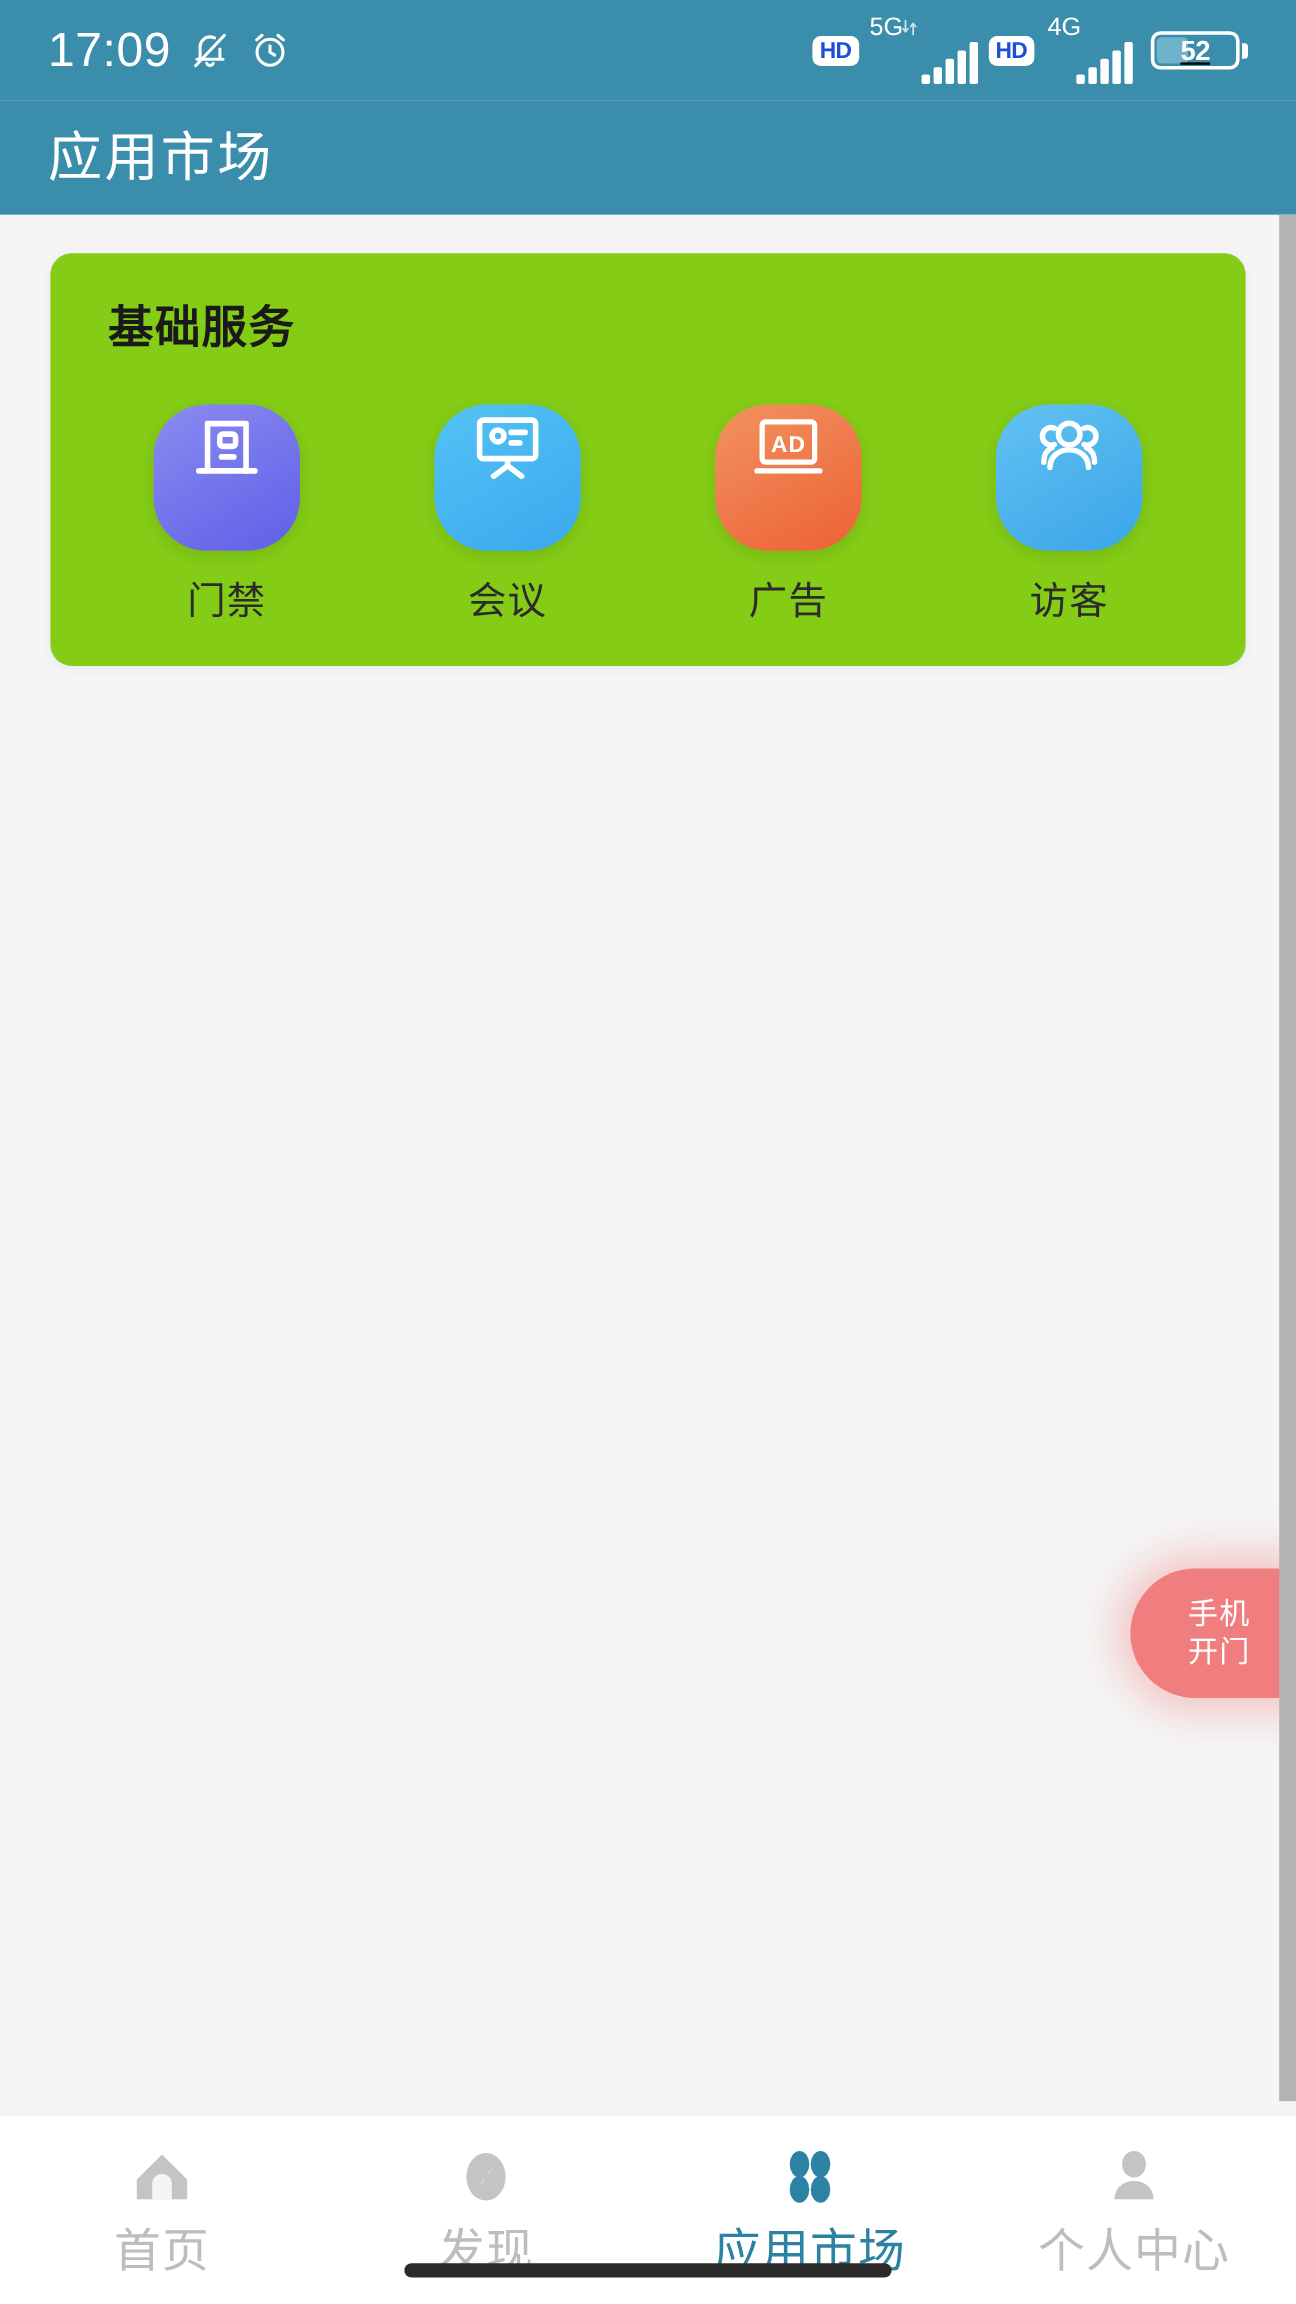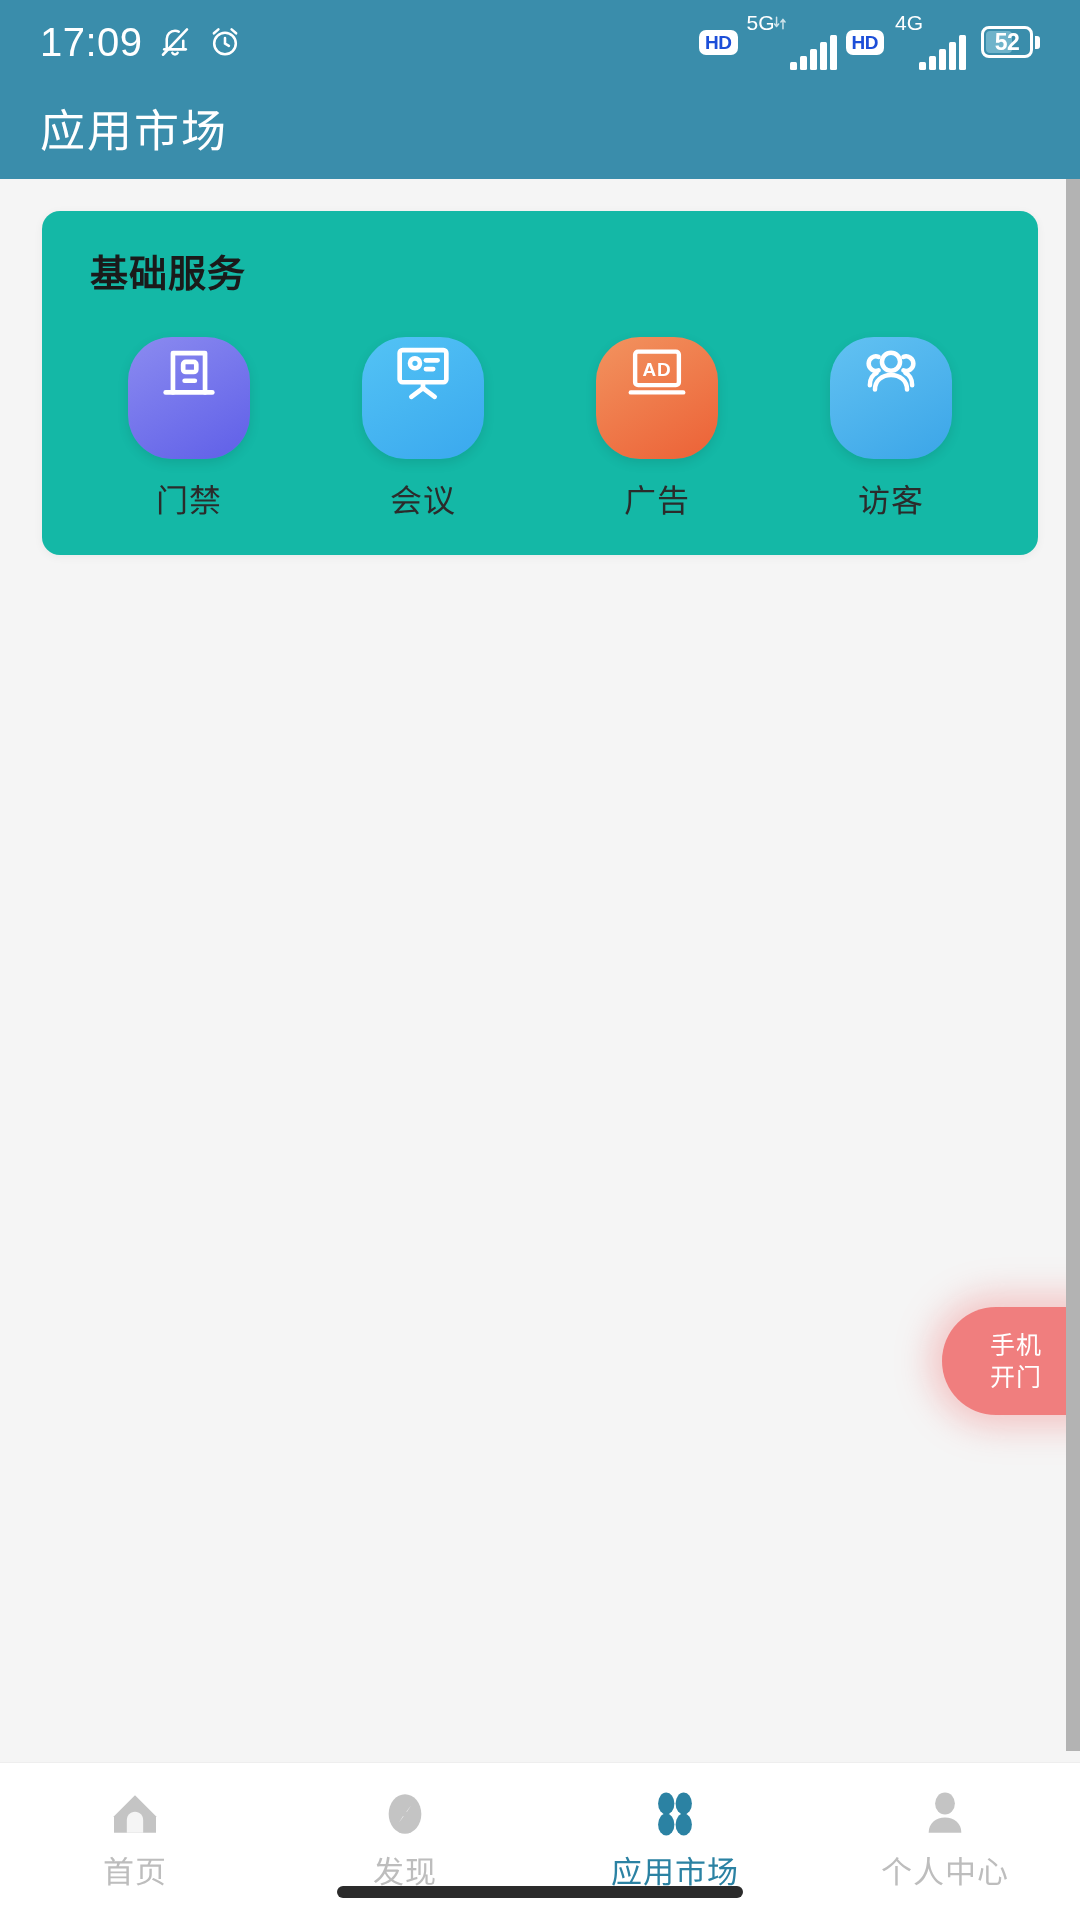--- a/index.html
+++ b/index.html
@@ -56,24 +56,25 @@
   .bars i:nth-child(3){ height:21px; }
   .bars i:nth-child(4){ height:28px; }
   .bars i:nth-child(5){ height:35px; }
   .updown { width:14px; height:16px; margin-right:1px; margin-bottom:1px; opacity:.75; }
   .sig5 { padding-left:26px; }
   .sig4 { padding-left:26px; }
   .battery {
     display:flex; align-items:center; margin-left:6px;
   }
   .batt-body {
-    width:52px; height:32px;
+    width:74px; height:32px;
     border:3px solid #ffffff; border-radius:8px;
     position:relative; display:flex; align-items:center;
     justify-content:center;
+    text-decoration:underline;
   }
   .batt-fill {
     position:absolute; left:2px; top:2px; bottom:2px;
     width:26px; background:#6fb3ca; border-radius:4px;
   }
   .batt-num {
     position:relative; color:#ffffff; font-size:23px;
     font-weight:bold; line-height:1; letter-spacing:-0.5px;
   }
   .batt-cap {
@@ -97,21 +98,21 @@
   
   .content {
     position:absolute; top:179px; left:0;
     width:1080px; height:1583px;
     background:#f5f5f5;
   }
 
   .card {
     position:absolute; top:32px; left:42px;
     width:996px;
-    background:#14b8a6;
+    background:#84cc16;
     border-radius:18px;
     box-shadow:0 2px 10px rgba(0,0,0,0.05);
     padding:44px 0 38px 0;
   }
   .card-title {
     font-size:38px; font-weight:bold; color:#1a1a1a;
     padding-left:48px; line-height:1;
     letter-spacing:1px;
   }
   .grid {
@@ -164,21 +165,21 @@
     background:#ffffff;
     border-top:1px solid #eeeeee;
     display:flex;
   }
   .nav-item {
     flex:1; display:flex; flex-direction:column;
     align-items:center; justify-content:flex-start;
     padding-top:22px; gap:14px;
   }
   .nav-icon { width:58px; height:58px; display:flex; align-items:center; justify-content:center; }
-  .nav-label { font-size:31px; color:#bdbdbd; line-height:1; letter-spacing:1px; }
+  .nav-label { font-size:39px; color:#bdbdbd; line-height:1; letter-spacing:1px; }
   .nav-item.active .nav-label { color:#2b82a3; }
 
   .gesture-bar {
     position:absolute; bottom:22px; left:50%;
     transform:translateX(-50%);
     width:406px; height:12px;
     background:#2b2b2b; border-radius:6px;
   }
 </style>
 </head>

